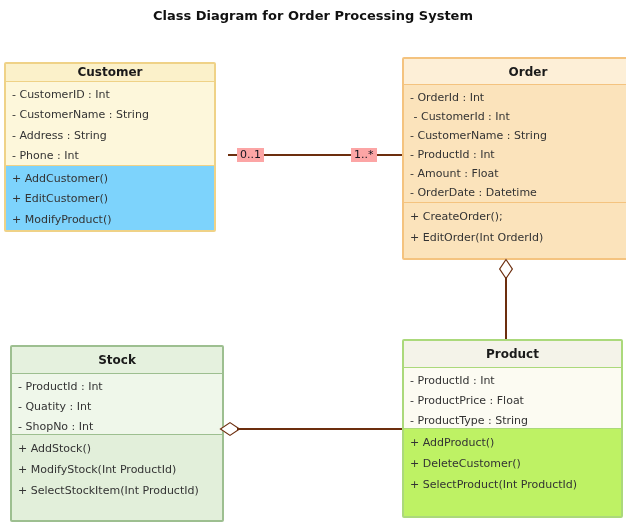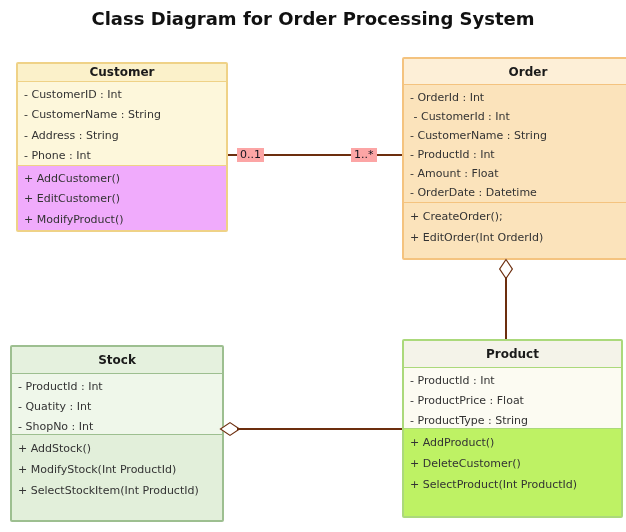--- a/index.html
+++ b/index.html
@@ -10,21 +10,21 @@
     background: #ffffff;
     font-family: "DejaVu Sans", "Liberation Sans", sans-serif;
     overflow: hidden;
   }
   .title {
     position: absolute;
     top: 8px; left: 0;
     width: 100%;
     margin: 0;
     text-align: center;
-    font-size: 18px;
+    font-size: 13px;
     font-weight: bold;
     color: #111111;
   }
   .uml-class {
     position: absolute;
     display: flex;
     flex-direction: column;
     border-radius: 2px;
     box-sizing: border-box;
     border: 2px solid;
@@ -42,25 +42,25 @@
   .uml-section {
     box-sizing: border-box;
     padding: 3px 0 0 6px;
   }
   .member {
     font-size: 11px;
     color: #333333;
     white-space: pre;
   }
   
-  .c-customer { left: 16px; top: 62px; width: 212px; height: 170px; border-color: #EFD287; }
+  .c-customer { left: 4px; top: 62px; width: 212px; height: 170px; border-color: #EFD287; }
   .c-customer .uml-header { height: 26px; background: #FBF1CA; }
   .c-customer .sec-attrs { height: 84px; background: #FDF7DB; border-top: 1px solid #EFD287; }
   .c-customer .sec-attrs .member { line-height: 20.5px; }
-  .c-customer .sec-methods { flex: 1; background: #f0abfc; border-top: 1px solid #EFD287; }
+  .c-customer .sec-methods { flex: 1; background: #7dd3fc; border-top: 1px solid #EFD287; }
   .c-customer .sec-methods .member { line-height: 20.5px; }
   
   .c-order { left: 402px; top: 57px; width: 252px; height: 203px; border-color: #F4C37F; }
   .c-order .uml-header { height: 25px; background: #FDEFD7; }
   .c-order .sec-attrs { height: 118px; background: #FBE3BB; border-top: 1px solid #F4C37F; }
   .c-order .sec-attrs .member { line-height: 19px; }
   .c-order .sec-methods { flex: 1; background: #FBE3BB; border-top: 1px solid #F4C37F; }
   .c-order .sec-methods .member { line-height: 21px; }
   
   .c-stock { left: 10px; top: 345px; width: 214px; height: 177px; border-color: #9DBF90; }

